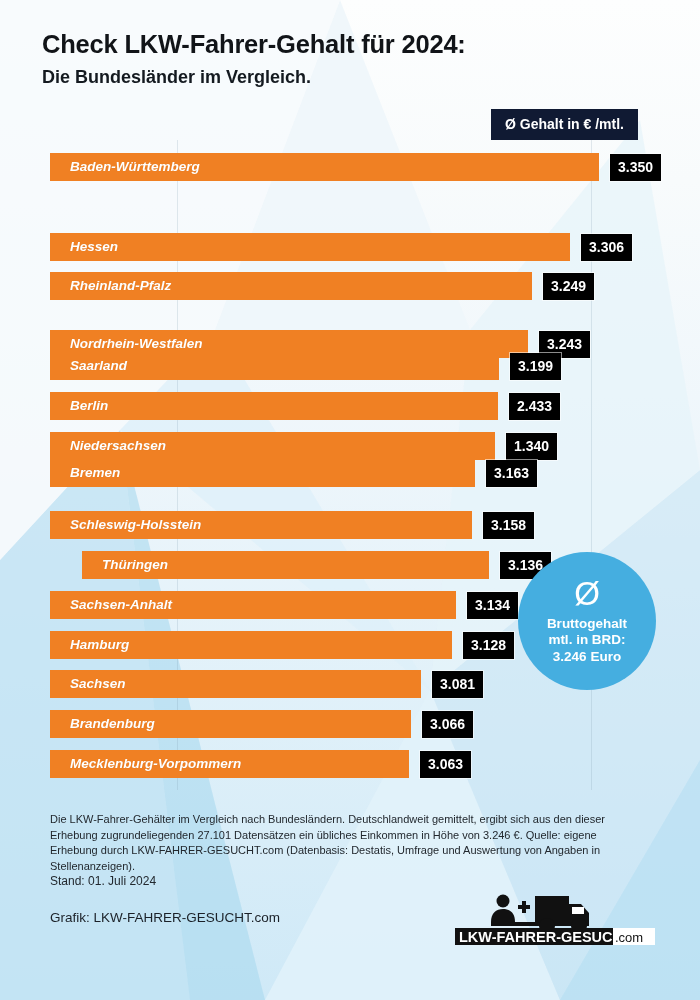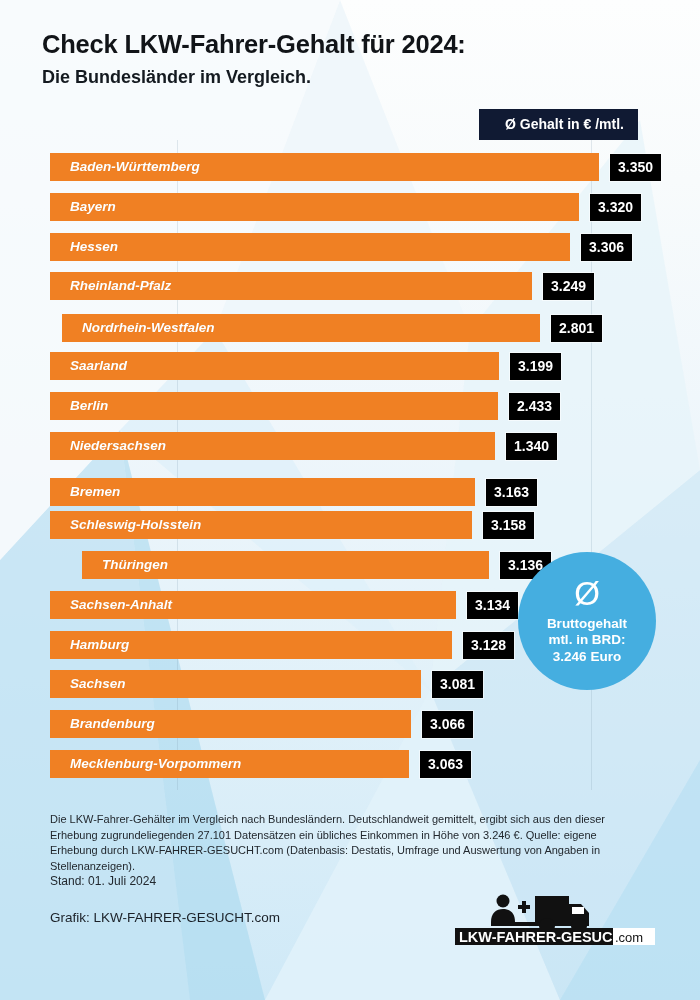--- a/index.html
+++ b/index.html
@@ -66,21 +66,21 @@
 
   
   #legend-badge {
     position: absolute;
     right: 62px;
     top: 109px;
     background: #101a33;
     color: #ffffff;
     font-size: 14px;
     font-weight: bold;
-    padding: 7px 14px 8px 26px;
+    padding: 7px 14px 8px 14px;
     white-space: nowrap;
     z-index: 6;
   }
 
   
   #chart {
     position: absolute;
     left: 0;
     top: 0;
     width: 700px;
@@ -214,56 +214,51 @@
   </div>
 
   <div id="legend-badge">Ø Gehalt in € /mtl.</div>
 
   <div id="chart">
       <div class="bar-row" style="top: 153px; width: 600px;">
         <div class="bar" style="width: 549px; background: rgb(240, 128, 35);"></div>
         <div class="bar-label">Baden-Württemberg</div>
         <div class="bar-value" style="left: 560px; background: rgb(0, 0, 0);">3.350</div>
       </div>
-      <div class="bar-row" style="top: 192.8px; width: 600px;">
-        <div class="bar" style="width: 529px; background: rgb(240, 128, 35);"></div>
-        <div class="bar-label">Bayern</div>
-        <div class="bar-value" style="left: 540px; background: rgb(0, 0, 0);">3.320</div>
-      </div>
       <div class="bar-row" style="top: 232.6px; width: 600px;">
         <div class="bar" style="width: 520px; background: rgb(240, 128, 35);"></div>
         <div class="bar-label">Hessen</div>
         <div class="bar-value" style="left: 531px; background: rgb(0, 0, 0);">3.306</div>
       </div>
       <div class="bar-row" style="top: 272.4px; width: 600px;">
         <div class="bar" style="width: 482px; background: rgb(240, 128, 35);"></div>
         <div class="bar-label">Rheinland-Pfalz</div>
         <div class="bar-value" style="left: 493px; background: rgb(0, 0, 0);">3.249</div>
       </div>
-      <div class="bar-row" style="top: 314px; width: 600px; margin-left: 12px;">
+      <div class="bar-row" style="top: 330px; width: 600px;">
         <div class="bar" style="width: 478px; background: rgb(240, 128, 35);"></div>
         <div class="bar-label">Nordrhein-Westfalen</div>
-        <div class="bar-value" style="left: 489px; background: rgb(0, 0, 0);">2.801</div>
+        <div class="bar-value" style="left: 489px; background: rgb(0, 0, 0);">3.243</div>
       </div>
       <div class="bar-row" style="top: 352px; width: 600px;">
         <div class="bar" style="width: 449px; background: rgb(240, 128, 35);"></div>
         <div class="bar-label">Saarland</div>
         <div class="bar-value" style="left: 460px; background: rgb(0, 0, 0);">3.199</div>
       </div>
       <div class="bar-row" style="top: 391.8px; width: 600px;">
         <div class="bar" style="width: 448px; background: rgb(240, 128, 35);"></div>
         <div class="bar-label">Berlin</div>
         <div class="bar-value" style="left: 459px; background: rgb(0, 0, 0);">2.433</div>
       </div>
       <div class="bar-row" style="top: 431.6px; width: 600px;">
         <div class="bar" style="width: 445px; background: rgb(240, 128, 35);"></div>
         <div class="bar-label">Niedersachsen</div>
         <div class="bar-value" style="left: 456px; background: rgb(0, 0, 0);">1.340</div>
       </div>
-      <div class="bar-row" style="top: 478px; width: 600px;">
+      <div class="bar-row" style="top: 459px; width: 600px;">
         <div class="bar" style="width: 425px; background: rgb(240, 128, 35);"></div>
         <div class="bar-label">Bremen</div>
         <div class="bar-value" style="left: 436px; background: rgb(0, 0, 0);">3.163</div>
       </div>
       <div class="bar-row" style="top: 511.2px; width: 600px;">
         <div class="bar" style="width: 422px; background: rgb(240, 128, 35);"></div>
         <div class="bar-label">Schleswig-Holsstein</div>
         <div class="bar-value" style="left: 433px; background: rgb(0, 0, 0);">3.158</div>
       </div>
       <div class="bar-row" style="top: 551px; width: 600px; margin-left: 32px;">

